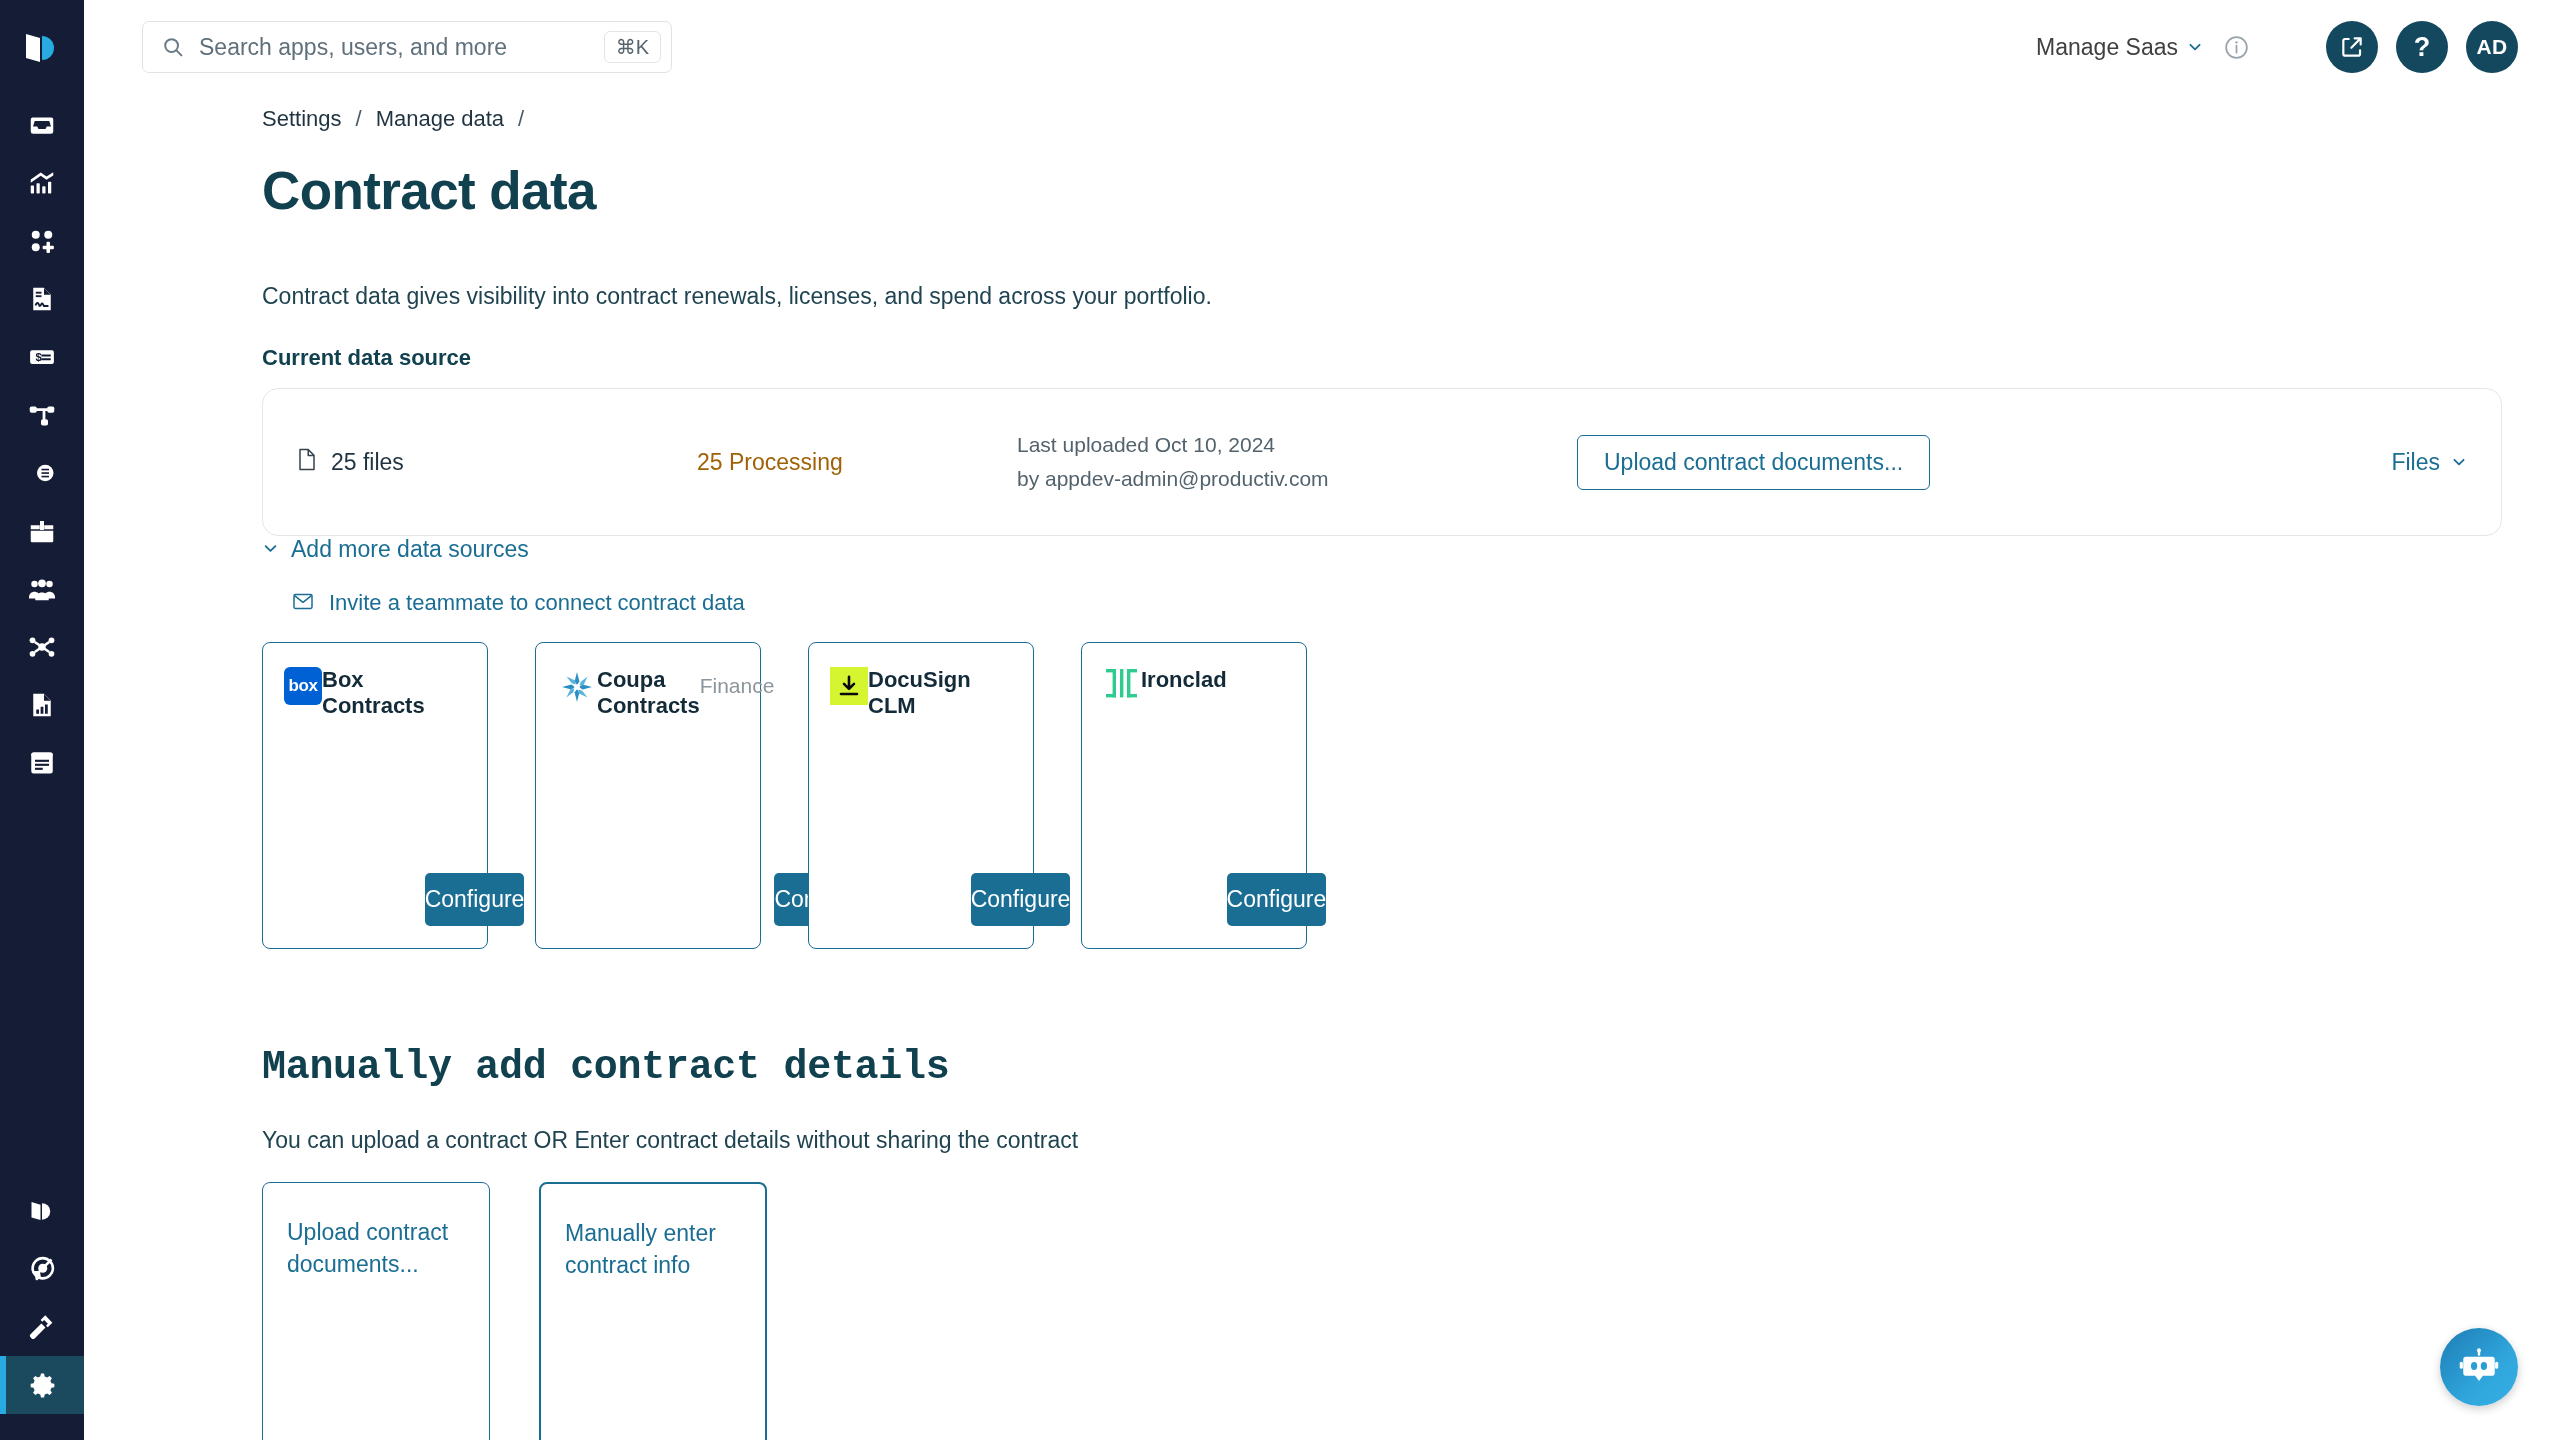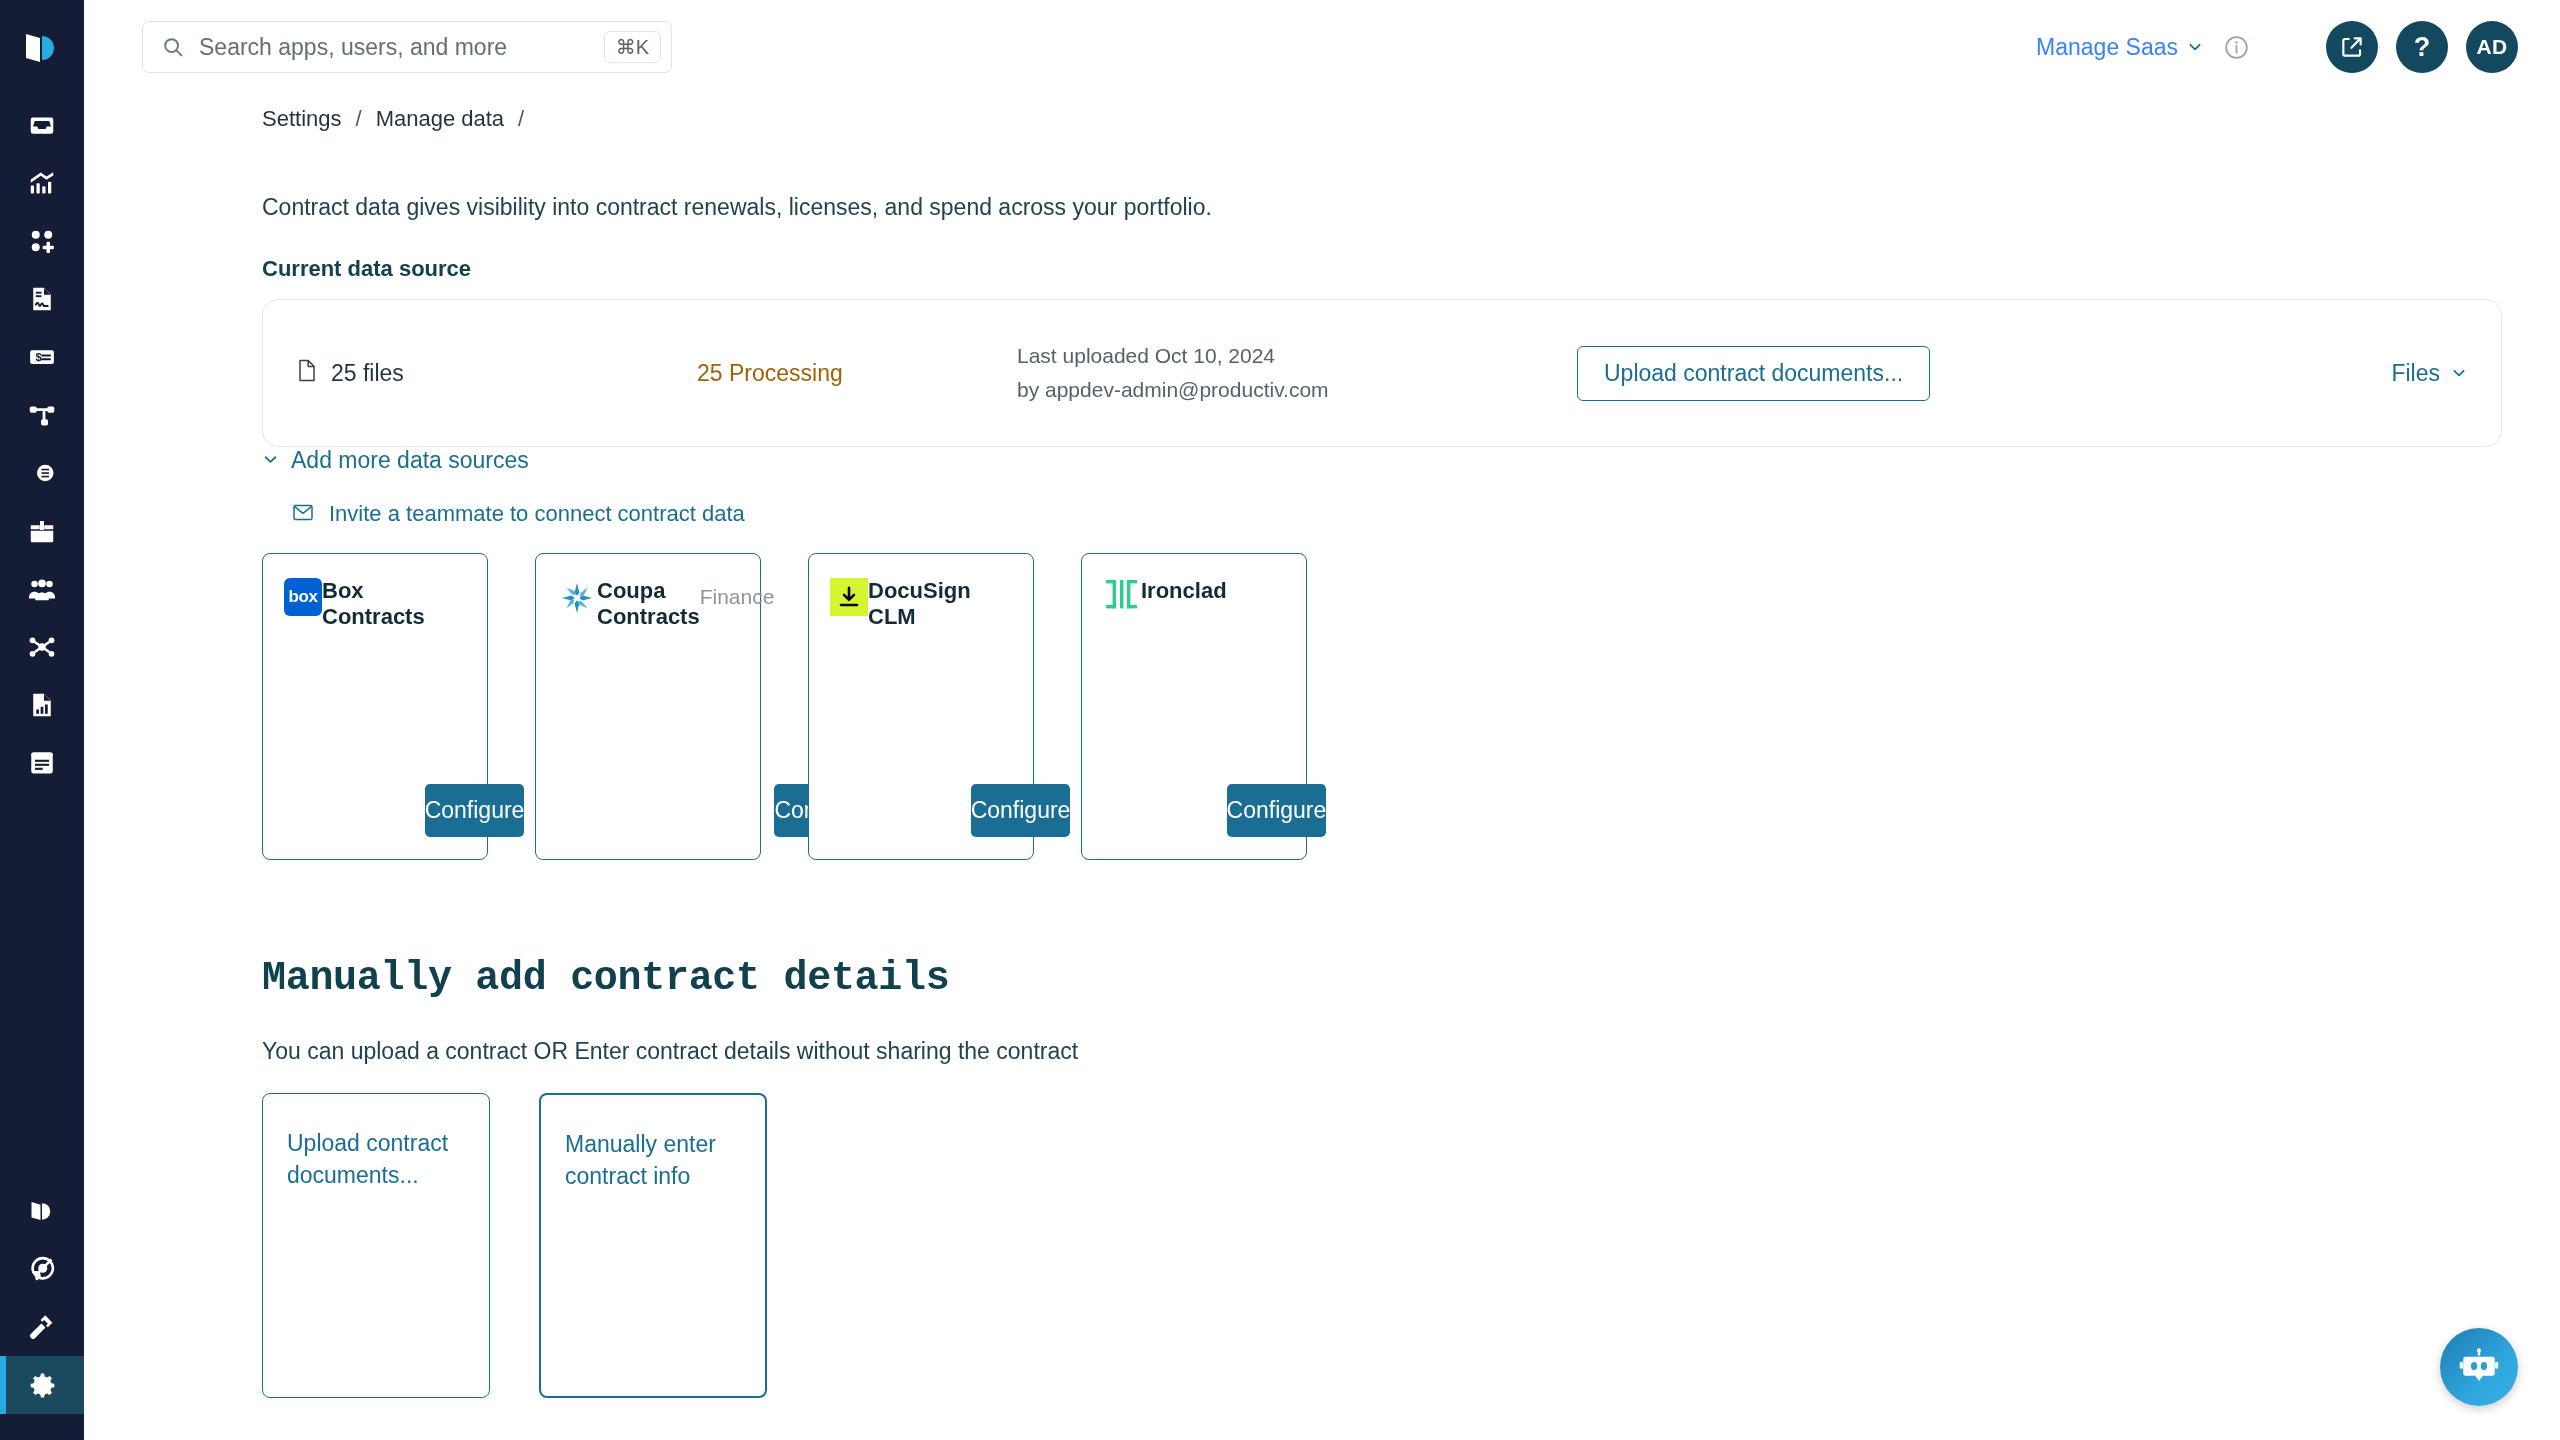--- a/index.html
+++ b/index.html
@@ -99,21 +99,21 @@
     line-height: 1;
   }
   .topbar-right {
     margin-left: auto;
     display: flex;
     align-items: center;
     gap: 0;
   }
   .manage-saas {
     font-size: 23px;
-    color: #3b82f6;
+    color: #404040;
     display: flex;
     align-items: center;
     gap: 9px;
     cursor: pointer;
     white-space: nowrap;
   }
   .info-circle { margin-left: 20px; display: flex; align-items: center; cursor: pointer; }
   .circle-btn {
     width: 52px; height: 52px;
     border-radius: 50%;
@@ -572,20 +572,21 @@
 
     <main class="content">
 
       <div class="breadcrumb">
         <span class="crumb">Settings</span>
         <span class="sep">/</span>
         <span class="crumb">Manage data</span>
         <span class="sep">/</span>
       </div>
 
+      <h1 class="page-title">Contract data</h1>
 
       <p class="page-desc">Contract data gives visibility into contract renewals, licenses, and spend across your portfolio.</p>
 
       <div class="section-label">Current data source</div>
 
       <section class="source-card">
 
         <div class="sc-files">
           <span>
             <svg width="20" height="23" viewBox="0 0 20 23" fill="none" stroke="#33424c" stroke-width="1.5">

